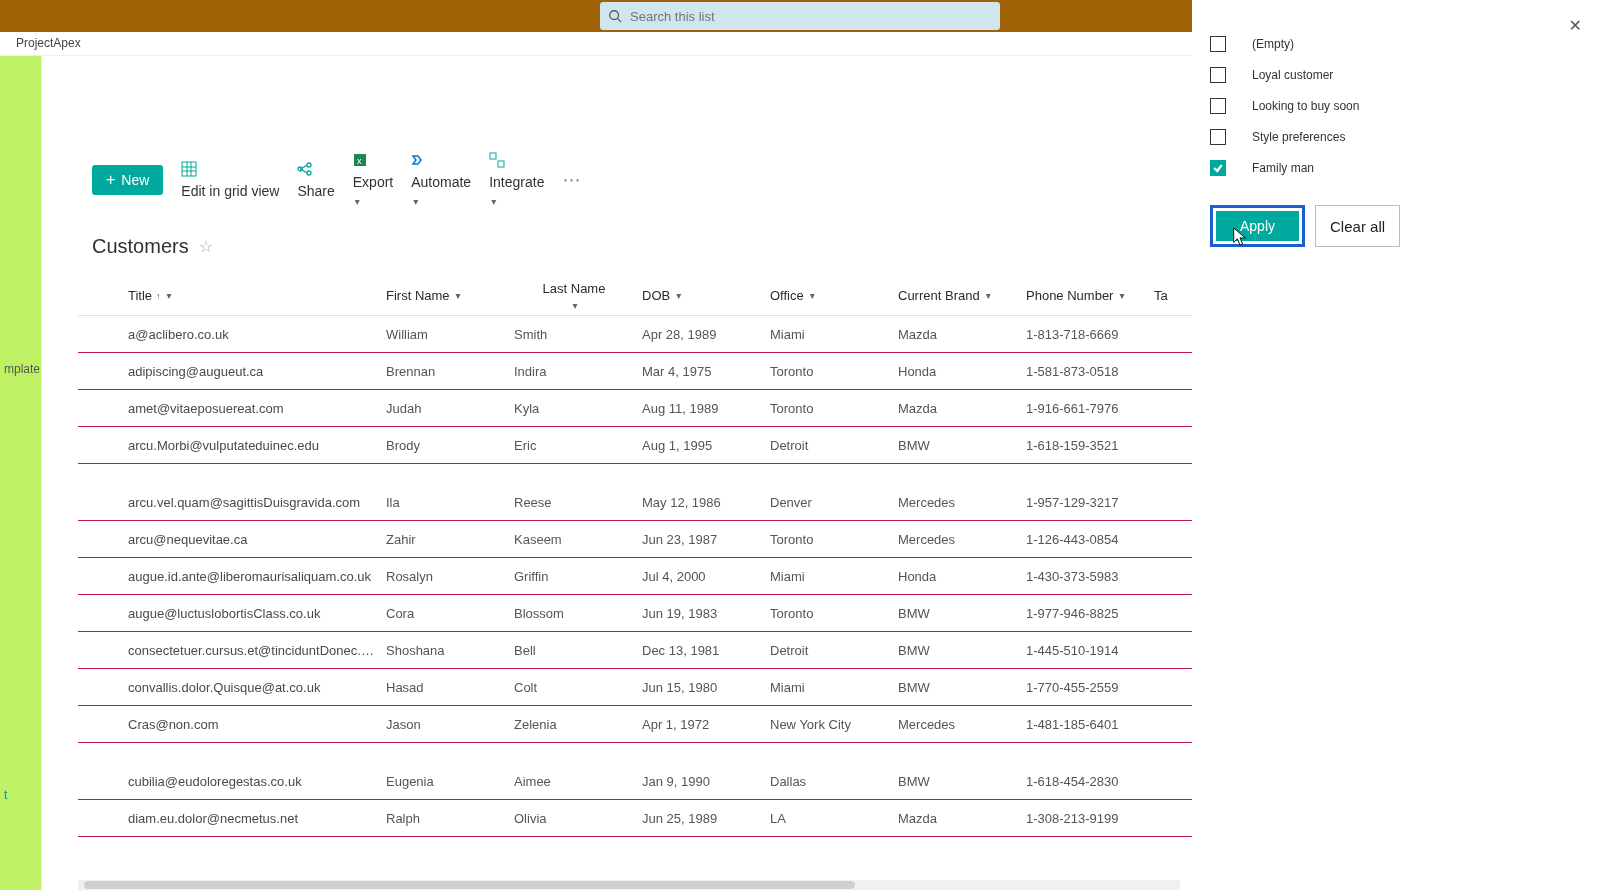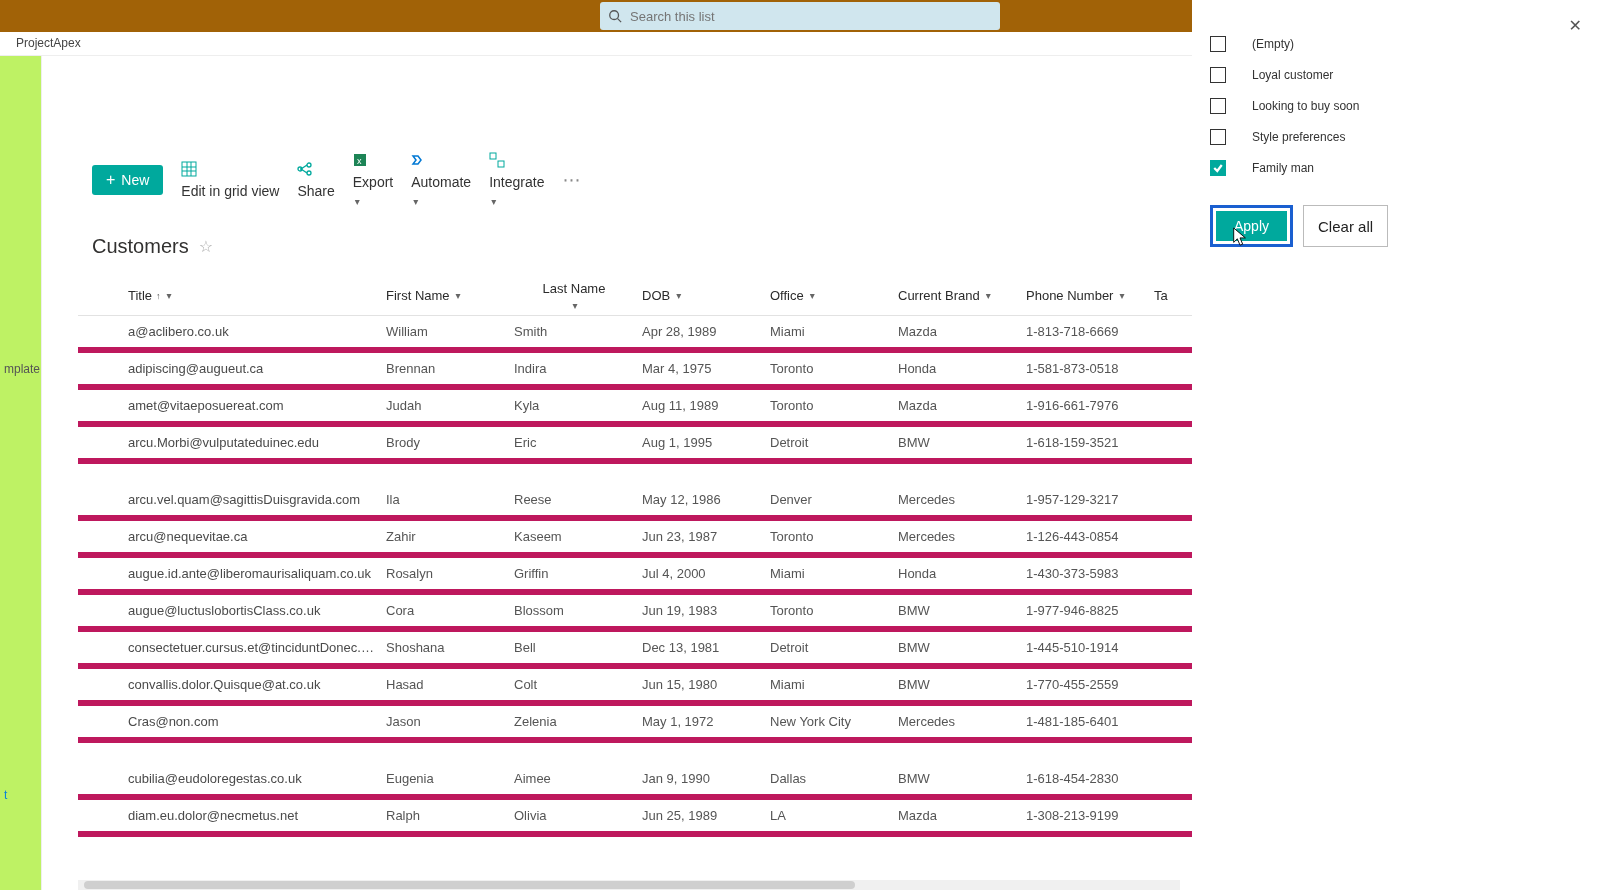--- a/index.html
+++ b/index.html
@@ -30,21 +30,21 @@
 .chev { font-size:10px; color:#666; margin-left:2px; }
 .more-dots { color:#888; font-size:18px; letter-spacing:2px; cursor:pointer; }
 
 
 .list-title { padding:4px 14px 18px 14px; display:flex; align-items:center; gap:10px; }
 .list-title h2 { font-size:20px; font-weight:400; color:#323130; }
 .star { color:#aaa; font-size:16px; }
 
 
 .table { font-size:13px; color:#555; }
-.row { display:flex; align-items:center; height:37px; border-bottom:6px solid #be185d; padding-left:50px; }
+.row { display:flex; align-items:center; height:37px; border-bottom:1px solid #be185d; padding-left:50px; }
 .row.header { color:#2b2b2b; font-weight:400; height:40px; border-bottom:1px solid #e2e2e2; }
 .row.header .h { display:flex; align-items:center; gap:4px; }
 .row.gap { border-bottom:none; height:20px; }
 .sort-chev { font-size:9px; color:#555; }
 .cell { overflow:hidden; white-space:nowrap; text-overflow:ellipsis; padding-right:8px; }
 .c-title { width:258px; position:relative; }
 .c-first { width:128px; }
 .c-last { width:128px;flex-direction:column; }
 .c-dob  { width:128px; }
 .c-off  { width:128px; }
@@ -57,21 +57,21 @@
 .panel { position:absolute; right:0; top:0; width:408px; bottom:0; background:#fff; padding:14px 18px; }
 .panel h3 { font-size:18px; font-weight:400; color:#222; }
 .close-x { position:absolute; right:18px; top:16px; font-size:16px; color:#555; cursor:pointer; }
 .opts { margin-top:14px; }
 .opt { display:flex; align-items:center; gap:26px; height:31px; font-size:12px; color:#333; cursor:pointer; }
 .chk { width:16px; height:16px; border:1px solid #333; display:flex; align-items:center; justify-content:center; }
 .chk.on { background:#00a99d; border-color:#00a99d; }
 .chk.on svg { width:12px; height:12px; stroke:#fff; stroke-width:3; fill:none; }
 .pbtns { margin-top:22px; display:flex; gap:10px; }
 .apply-wrap { border:3px solid #1a5fd0; padding:3px; position:relative; }
-.btn-apply { background:#00a99d; color:#fff; border:none; padding:7px 18px; font-size:14px; cursor:pointer; }
+.btn-apply { background:#00a99d; color:#fff; border:none; padding:7px 24px; font-size:14px; cursor:pointer; }
 .btn-clear { background:#fff; color:#222; border:1px solid #bbb; padding:7px 14px; font-size:15px; cursor:pointer; }
 .cursor { position:absolute; left:18px; bottom:-4px; width:18px; height:22px; }
 
 
 .hscroll { position:absolute; left:78px; right:420px; bottom:0; height:10px; background:#f0f0f0; }
 .hscroll .thumb { position:absolute; left:6px; top:1px; height:8px; width:70%; background:#cfcfcf; border-radius:4px; }
 </style>
 </head>
 <body>
 
@@ -283,21 +283,21 @@
           <div class="cell c-dob">Jun 15, 1980</div>
           <div class="cell c-off">Miami</div>
           <div class="cell c-brand">BMW</div>
           <div class="cell c-phone">1-770-455-2559</div>
           <div class="cell c-tags"></div>
         </div>
         <div class="row">
           <div class="cell c-title"><span class="link">Cras@non.com</span></div>
           <div class="cell c-first">Jason</div>
           <div class="cell c-last">Zelenia</div>
-          <div class="cell c-dob">May 1, 1972</div>
+          <div class="cell c-dob">Apr 1, 1972</div>
           <div class="cell c-off">New York City</div>
           <div class="cell c-brand">Mercedes</div>
           <div class="cell c-phone">1-481-185-6401</div>
           <div class="cell c-tags"></div>
         </div>
         <div class="row gap"></div>
         <div class="row">
           <div class="cell c-title"><span class="link">cubilia@eudoloregestas.co.uk</span></div>
           <div class="cell c-first">Eugenia</div>
           <div class="cell c-last">Aimee</div>

